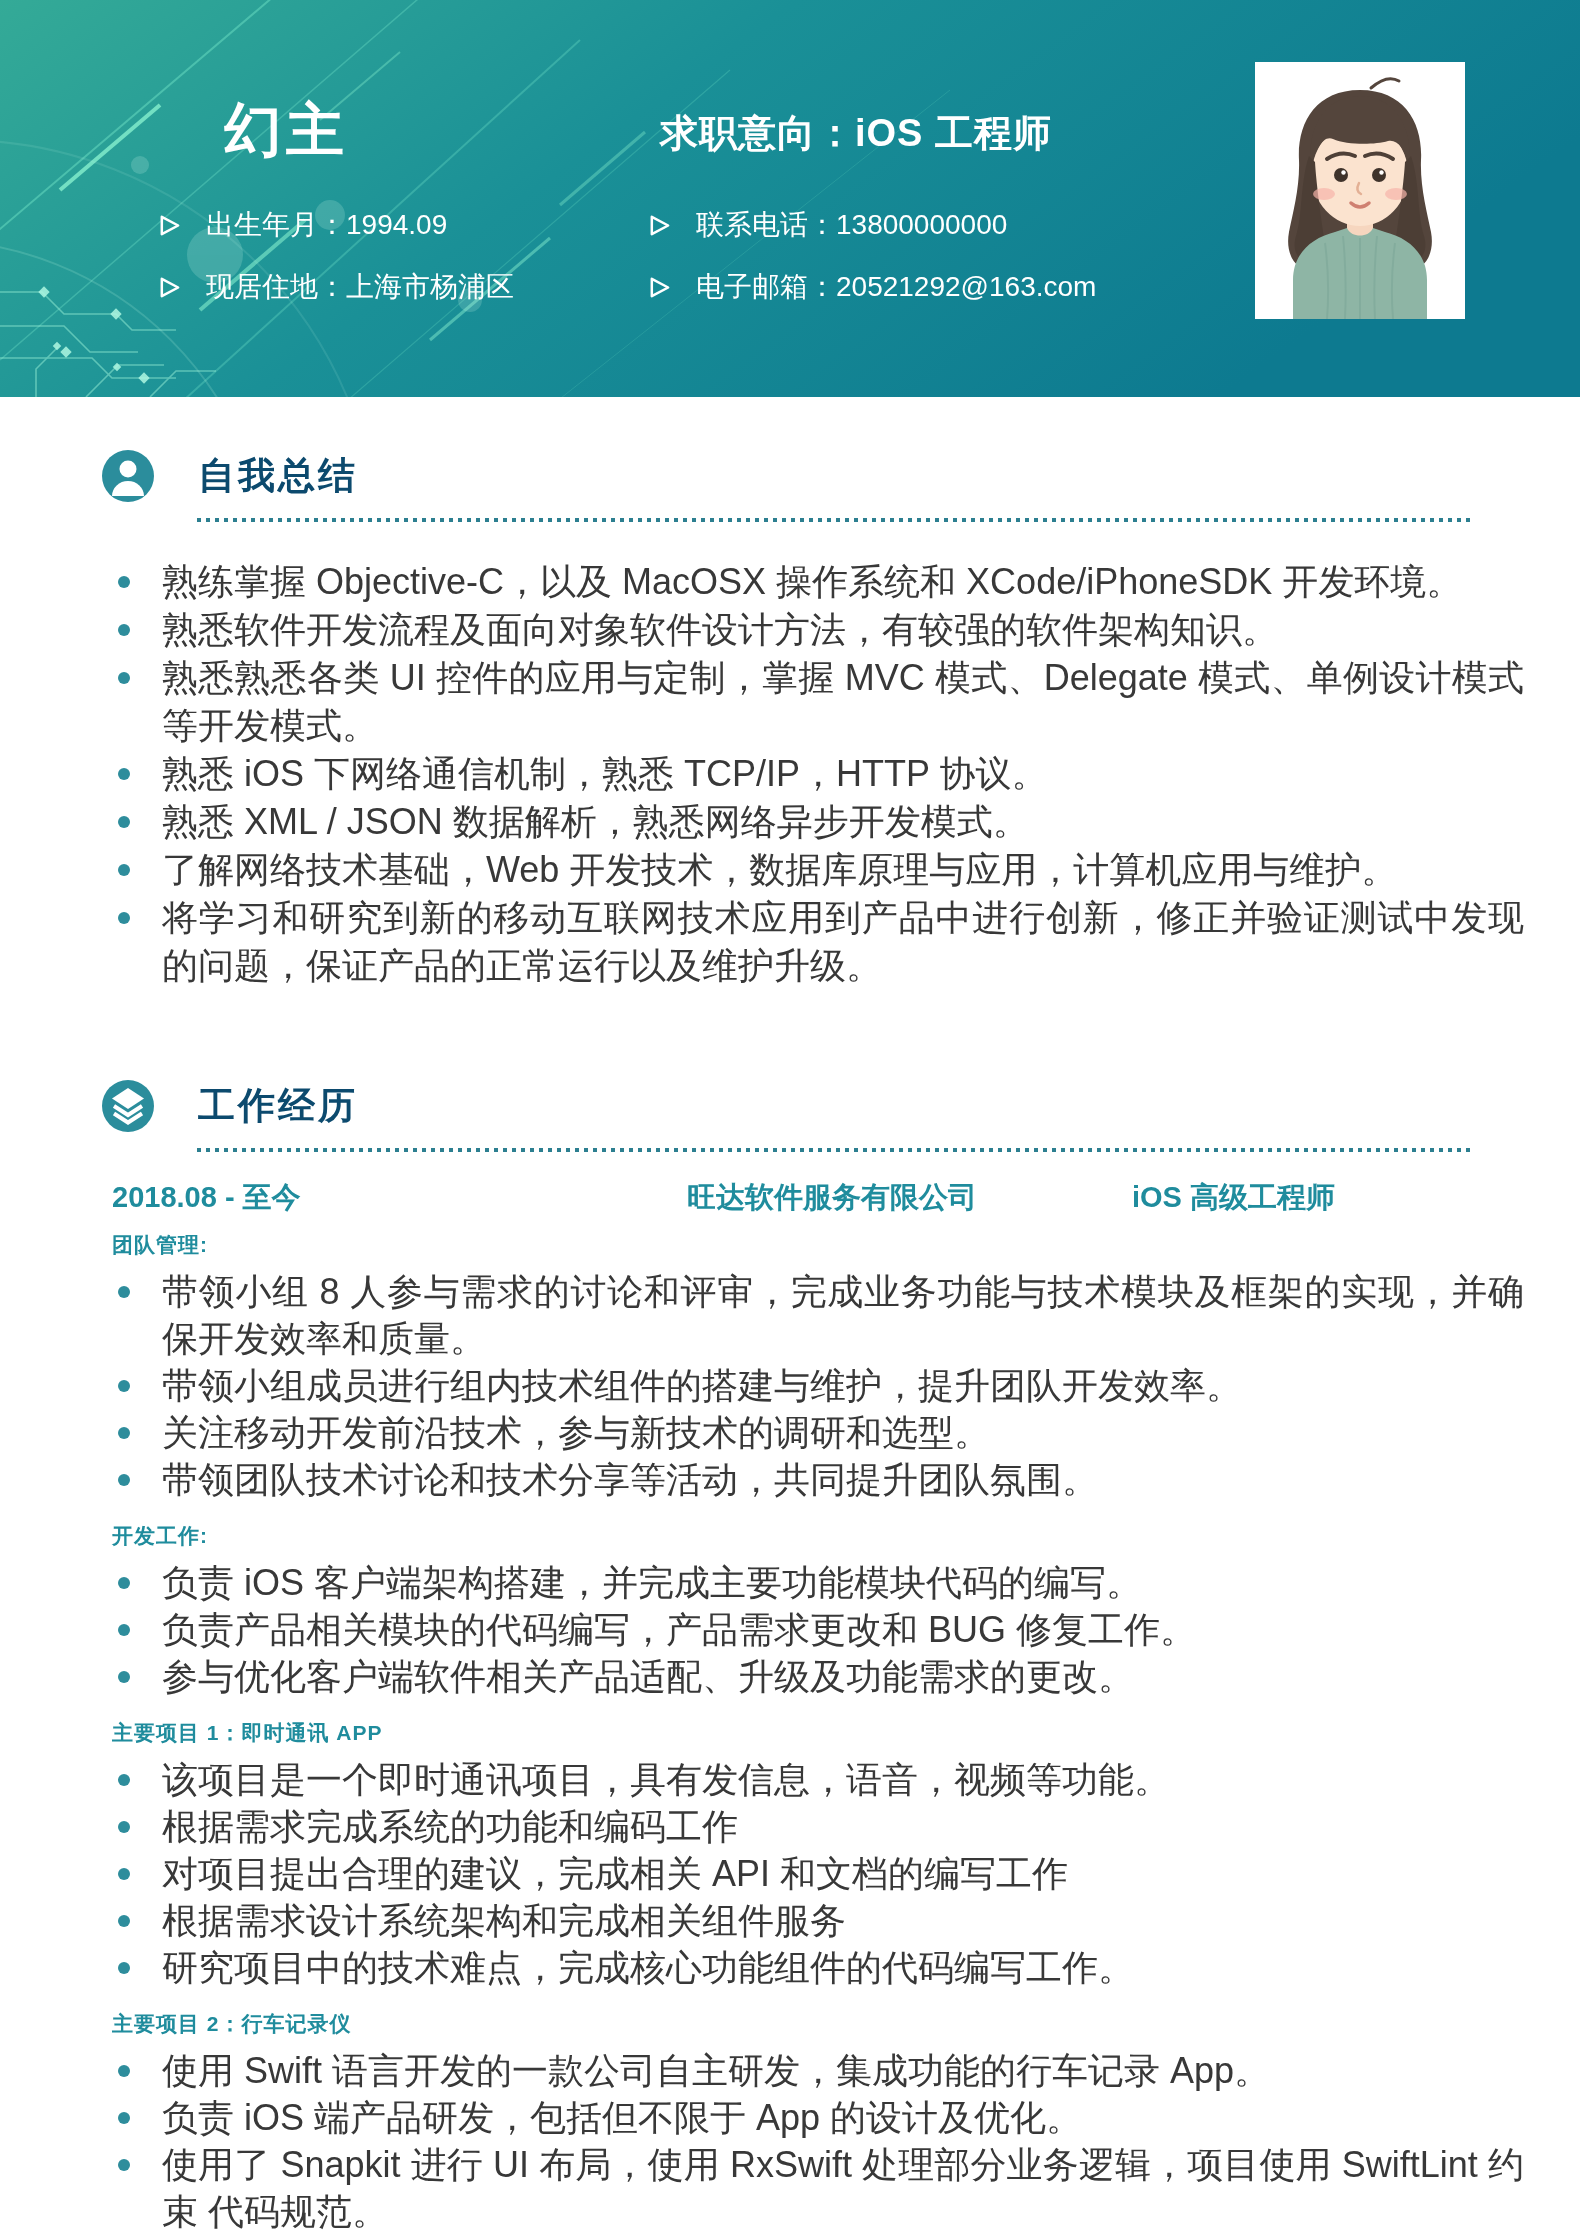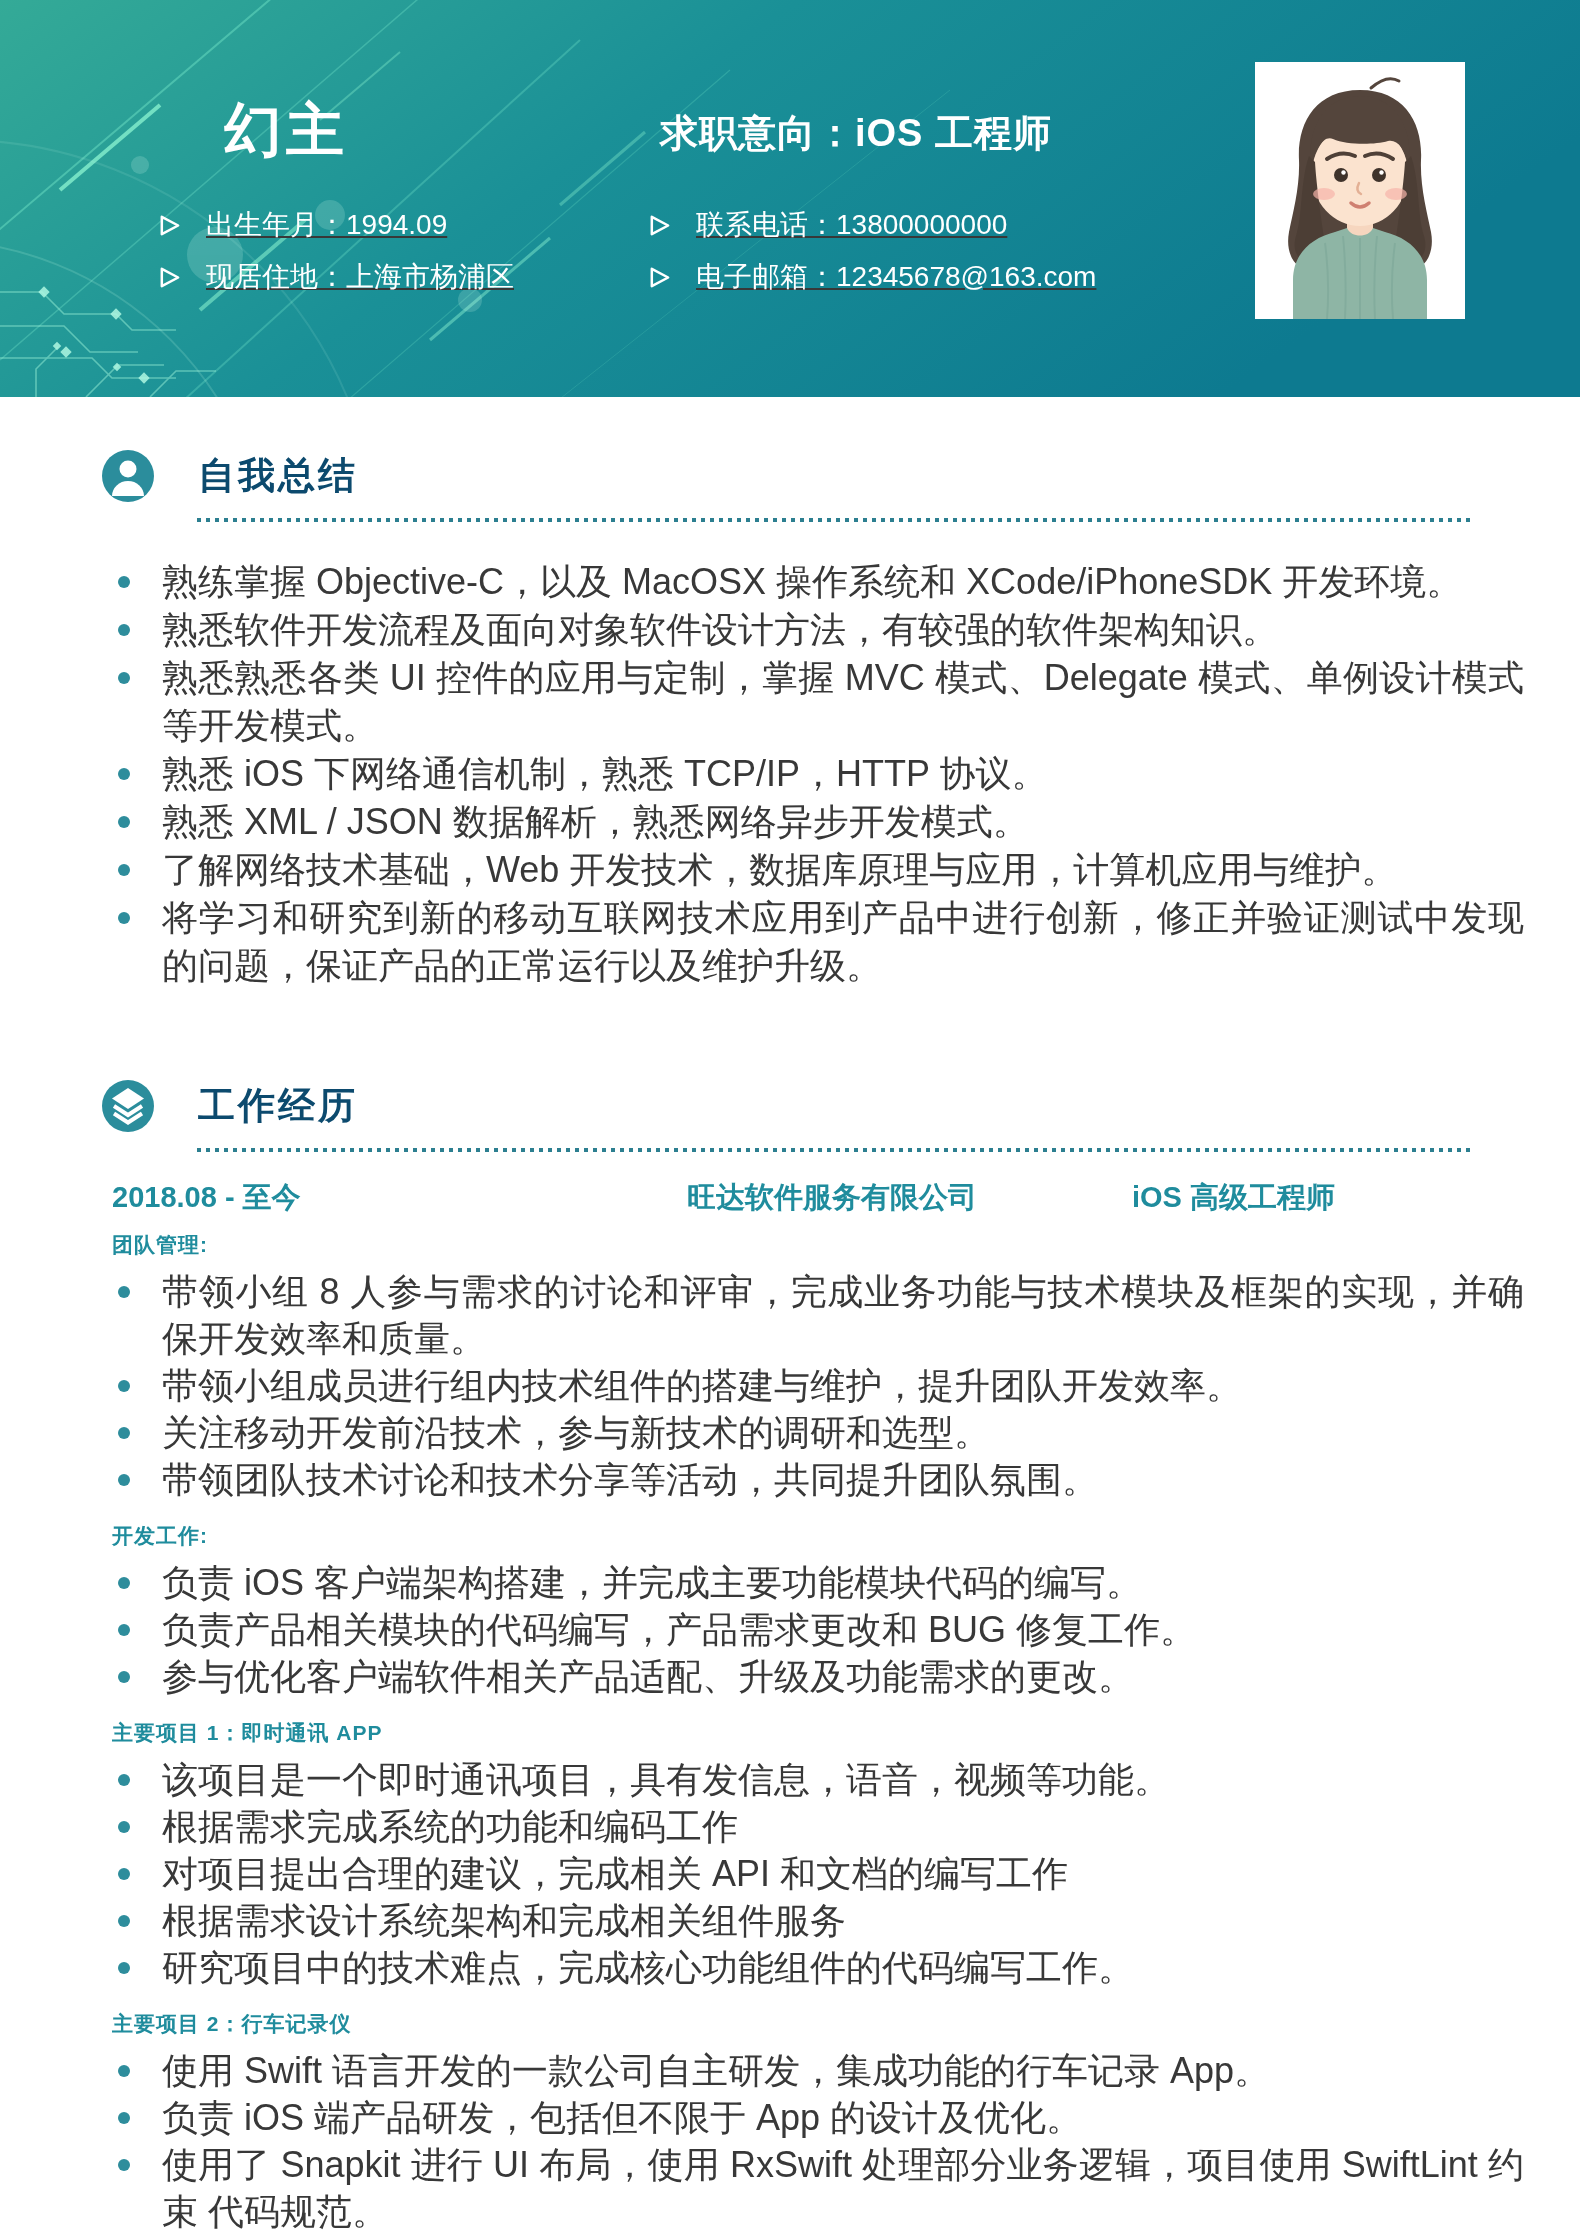--- a/index.html
+++ b/index.html
@@ -5,21 +5,21 @@
   html,body{margin:0;padding:0;background:#ffffff;}
   .page{
     position:relative;width:1580px;height:2237px;margin:0 auto;background:#ffffff;
     font-family:"Liberation Sans","DejaVu Sans",sans-serif;color:#383838;overflow:hidden;
   }
   
   .header{position:relative;height:397px;overflow:hidden;padding-left:28px;}
   .hbg{position:absolute;left:0;top:0;width:100%;height:100%;display:block;}
   .name{position:absolute;left:224px;top:92px;font-size:58px;font-weight:700;color:#ffffff;letter-spacing:4px;}
   .job{position:absolute;left:660px;top:108px;font-size:38px;font-weight:700;color:#ffffff;letter-spacing:1px;}
-  .info-grid{position:absolute;left:157px;top:206px;display:grid;grid-template-columns:490px auto;row-gap:14px;text-decoration:underline;}
+  .info-grid{position:absolute;left:157px;top:206px;display:grid;grid-template-columns:490px auto;row-gap:24px;}
   .info-item{display:flex;align-items:center;gap:24px;color:#ffffff;font-size:28px;white-space:nowrap;}
   .arrow{width:25px;height:25px;flex:0 0 auto;display:block;}
   .photo{position:absolute;left:1255px;top:62px;width:210px;height:257px;background:#ffffff;overflow:hidden;}
   .photo svg{display:block;width:100%;height:100%;}
   
   .section-head{display:flex;align-items:center;gap:44px;margin:53px 0 0 102px;}
   .sec-icon{width:52px;height:52px;flex:0 0 auto;display:block;}
   .sec-title{font-size:37px;font-weight:700;color:#0c4a6e;letter-spacing:3px;}
   .rule{margin:16px 0 0 197px;width:1273px;height:4px;
     background-image:repeating-linear-gradient(to right,#2c7f90 0,#2c7f90 4px,transparent 4px,transparent 9px);}
@@ -110,21 +110,21 @@
       <div class="info-item">
         <svg class="arrow" viewBox="0 0 26 26">
           <path d="M5,4 L22,13 L5,22 Z" fill="none" stroke="#ffffff" stroke-width="2.6" stroke-linejoin="round"></path>
         </svg>
         <span>现居住地：上海市杨浦区</span>
       </div>
       <div class="info-item">
         <svg class="arrow" viewBox="0 0 26 26">
           <path d="M5,4 L22,13 L5,22 Z" fill="none" stroke="#ffffff" stroke-width="2.6" stroke-linejoin="round"></path>
         </svg>
-        <span>电子邮箱：12345678@163.com</span>
+        <span>电子邮箱：20521292@163.com</span>
       </div>
     </div>
 
     <div class="photo">
       <svg viewBox="0 0 210 257">
         <rect width="210" height="257" fill="#ffffff"></rect>
         <path d="M105,28 C60,28 42,62 44,98 C45,125 38,150 34,170 C30,192 40,208 58,210 C70,211 78,202 80,192 L130,192 C132,202 140,211 152,210 C170,208 180,192 176,170 C172,150 165,125 166,98 C168,62 150,28 105,28 Z" fill="#54453c"></path>
         <path d="M116,26 q16,-14 28,-7" stroke="#54453c" stroke-width="3" fill="none" stroke-linecap="round"></path>
         <rect x="92" y="148" width="26" height="28" rx="9" fill="#f6d6bf"></rect>
         <ellipse cx="105" cy="112" rx="48" ry="52" fill="#fbe3cf"></ellipse>

